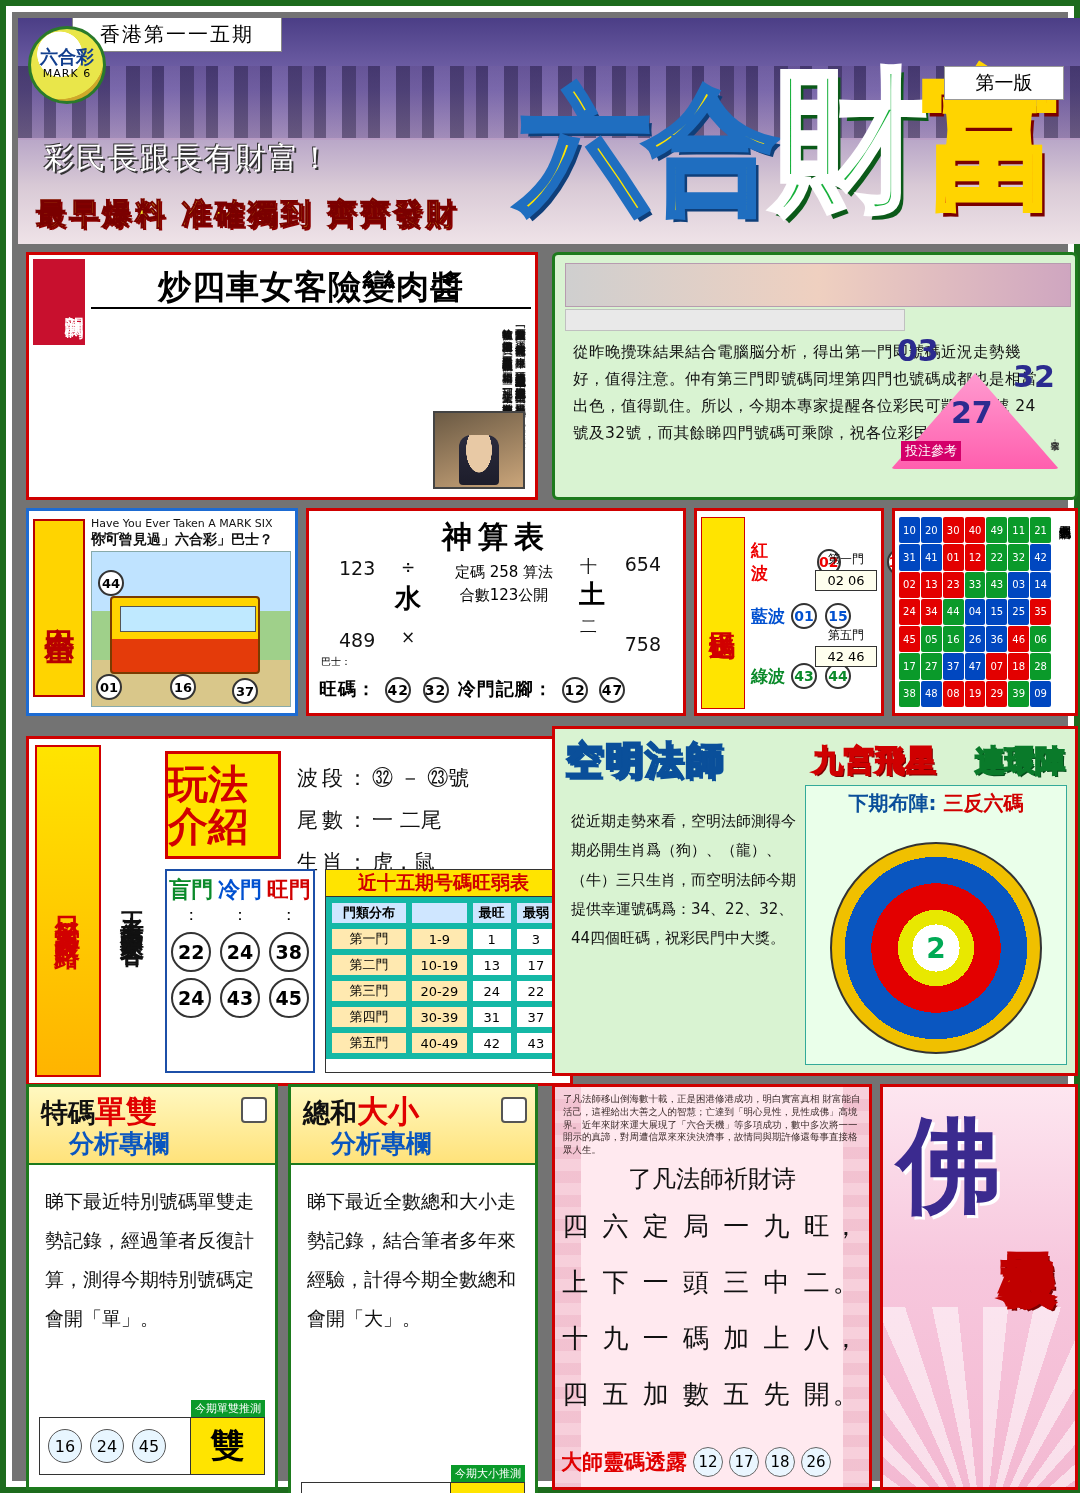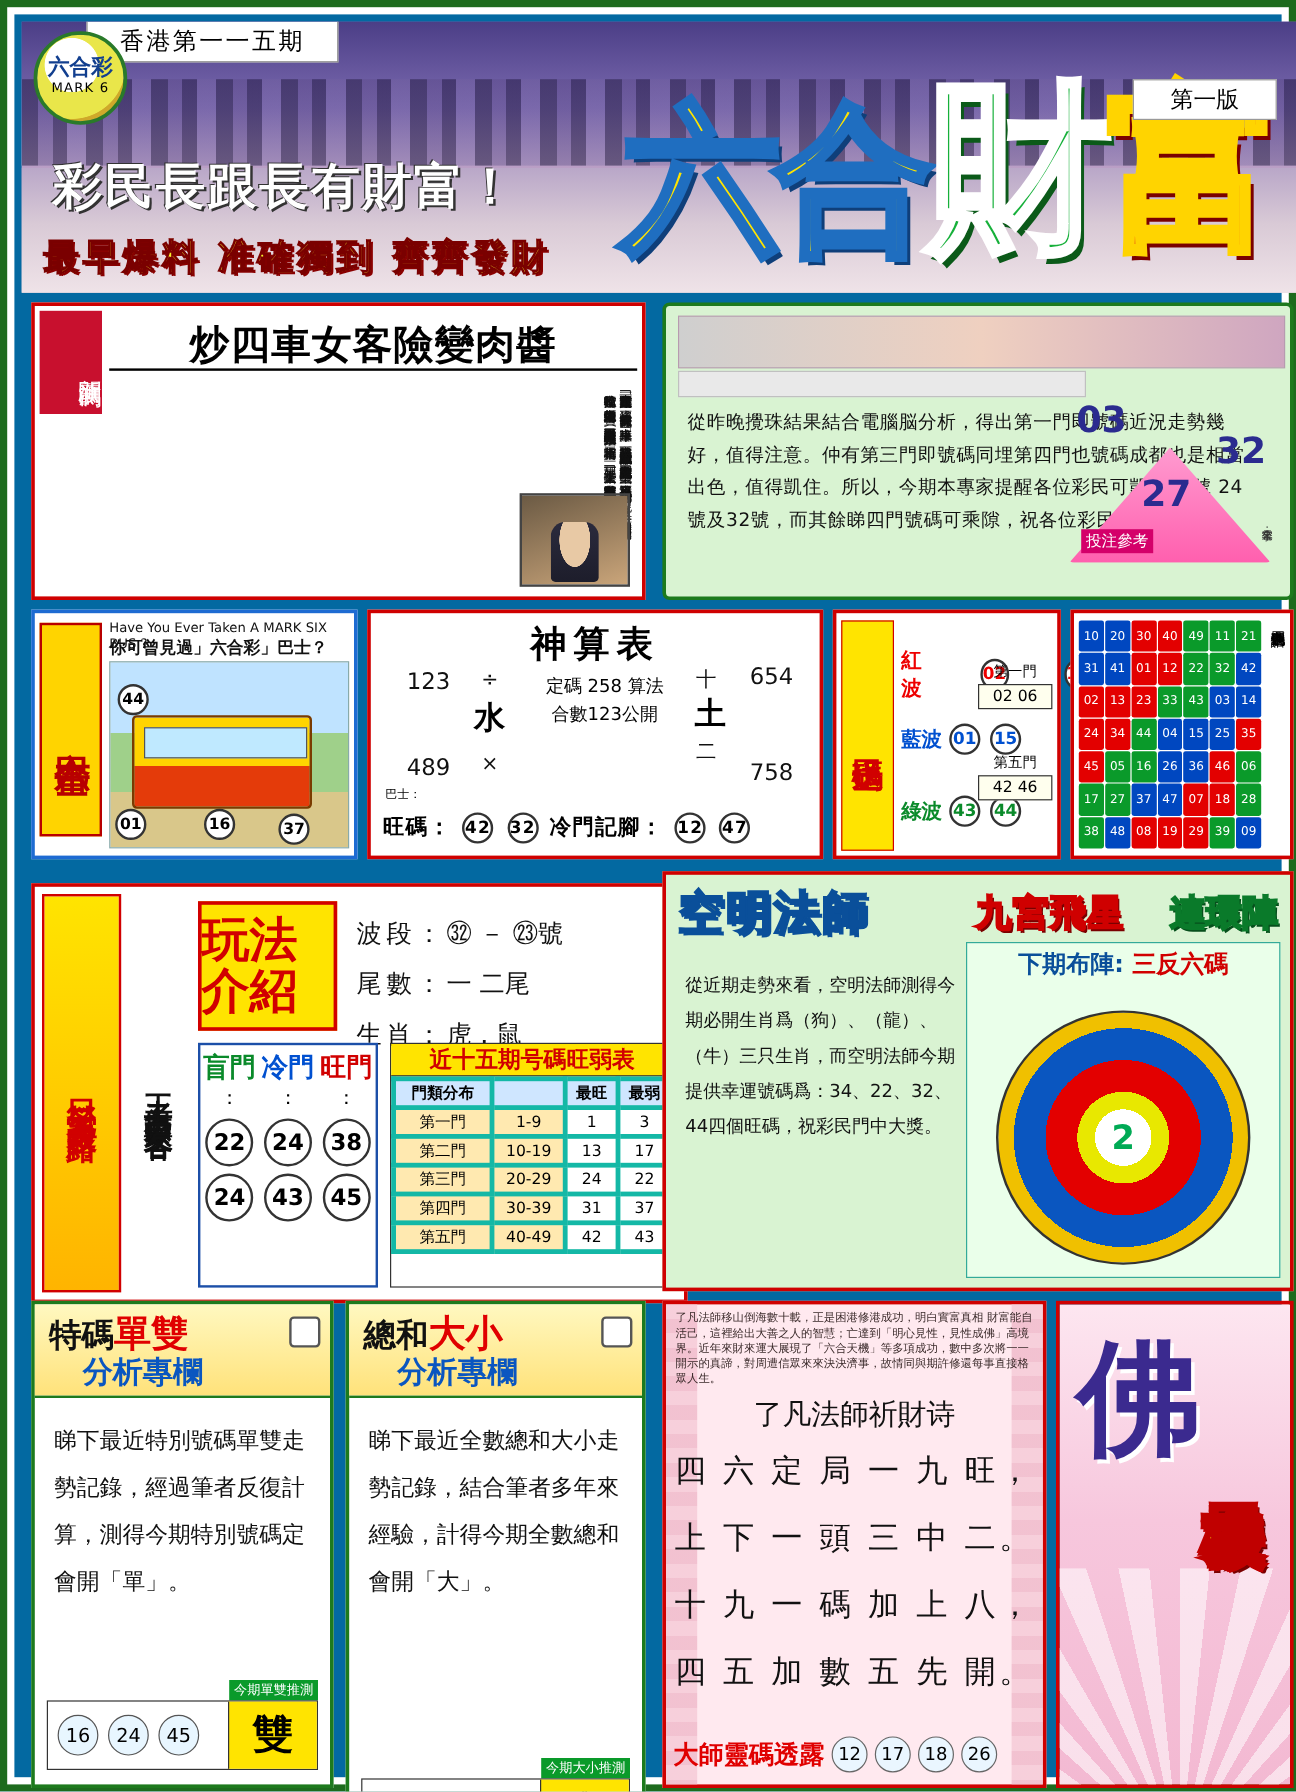--- a/index.html
+++ b/index.html
@@ -9,21 +9,21 @@
     font-family:"DejaVu Sans", sans-serif;
     background:#ffffff;
     position:relative;
     overflow:hidden;
   }
   .page {
     position:absolute; inset:0;
     border:6px solid #1d6b1d;
     background:#fff;
   }
-  .inner { position:absolute; inset:6px; background:#0369a1; }
+  .inner { position:absolute; inset:6px; background:#737373; }
 
   
   .masthead {
     position:absolute; left:6px; top:6px; width:1062px; height:226px;
     background:linear-gradient(180deg,#6f5fa8 0%, #8e7fc0 35%, #c9a9c7 60%, #e8d6de 100%);
     overflow:hidden;
   }
   .skyline {
     position:absolute; left:0; top:0; width:100%; height:120px;
     background:
@@ -49,22 +49,22 @@
   }
   .logo-badge {
     position:absolute; left:10px; top:8px; width:78px; height:78px;
     border-radius:50%; background:radial-gradient(circle at 40% 35%, #fff 0 35%, #e9e64a 36% 70%, #cfa92a 71% 100%);
     border:3px solid #2a7a2a; z-index:10;
     display:flex; flex-direction:column; align-items:center; justify-content:center;
   }
   .logo-badge .l1{ font-size:18px; color:#123f8f; font-weight:bold; line-height:1;}
   .logo-badge .l2{ font-size:11px; color:#000; letter-spacing:1px; line-height:1.4;}
   .slogan1 {
-    position:absolute; left:26px; top:110px;
-    font-size:41px; color:#fff; font-weight:bold;
+    position:absolute; left:26px; top:120px;
+    font-size:30px; color:#fff; font-weight:normal;
     text-shadow:2px 2px 0 #333, -1px -1px 0 #333;
     letter-spacing:2px;
   }
   .slogan2 {
     position:absolute; left:18px; top:176px;
     font-size:30px; font-weight:bold; color:#f7ef2a;
     -webkit-text-stroke:1px #7a0000;
     text-shadow:2px 2px 0 #8a0000;
     letter-spacing:3px;
   }
@@ -220,21 +220,21 @@
   .cold-box{ position:absolute; left:136px; top:130px; width:150px; bottom:10px; border:2px solid #1c4fa8; background:#fff;}
   .cold-h{ display:flex; justify-content:space-around; padding-top:4px; font-size:22px; font-weight:bold; color:#d10000;}
   .cold-h span:nth-child(1){color:#0a8a2a;} .cold-h span:nth-child(2){color:#0050d0;}
   .cold-dots{ display:flex; justify-content:space-around; font-size:16px;}
   .cold-balls{ display:flex; justify-content:space-around; margin-top:6px;}
   .cb{ width:40px;height:40px;border-radius:50%; border:2px solid #333; background:#fff;
     display:flex;align-items:center;justify-content:center;font-size:19px;font-weight:bold;}
   .tbl-box{ position:absolute; left:296px; top:130px; right:8px; bottom:10px; border:1px solid #333;}
   .tbl-h{ background:#ffe400; color:#d10000; font-size:19px; font-weight:bold; text-align:center; border-bottom:1px solid #333;}
   table.dt{ width:100%; border-collapse:collapse; font-size:13px;}
-  table.dt th, table.dt td{ border:4px solid #14b8a6; text-align:center; padding:1px 0;}
+  table.dt th, table.dt td{ border:6px solid #14b8a6; text-align:center; padding:1px 0;}
   table.dt th{ background:#cfe6ff;}
   table.dt td.c1{ background:#ffe9b0;}
   table.dt td.c2{ background:#fff;}
 
   
   #kong { left:540px; top:714px; width:526px; height:350px; border:3px solid #cf0000; background:#d9f3d2;}
   .kong-t{
     position:absolute; left:10px; top:6px; font-size:38px; font-weight:bold; color:#f7ef2a;
     -webkit-text-stroke:2px #0a4f9a; text-shadow:3px 3px 0 #0a4f9a; letter-spacing:2px;
   }

